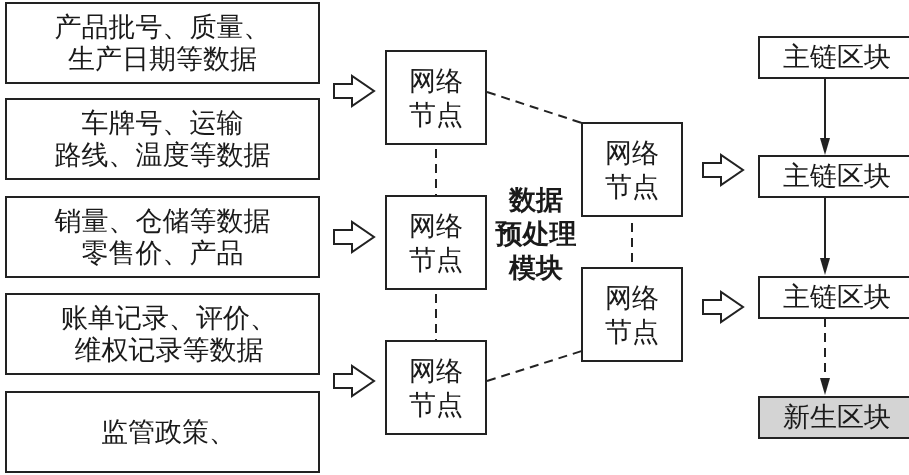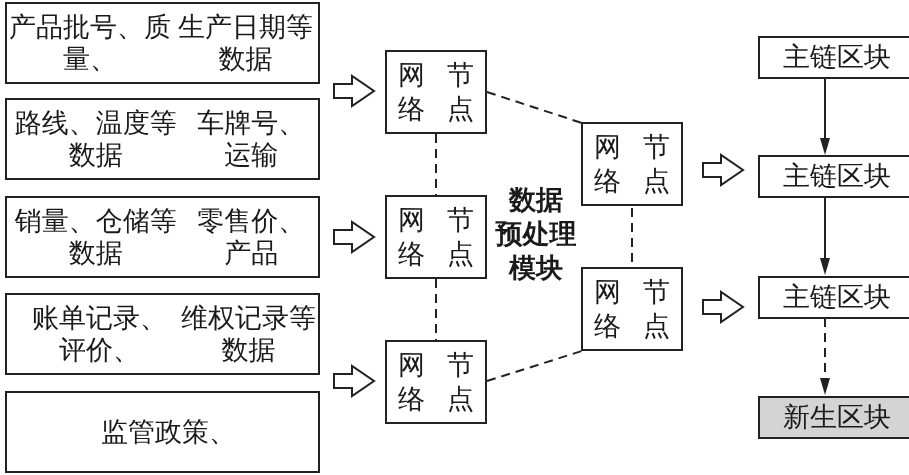--- a/index.html
+++ b/index.html
@@ -1,23 +1,23 @@
 <!DOCTYPE html>
 <html><head>
 <meta charset="utf-8">
 <style>
   html, body { margin: 0; padding: 0; background: #ffffff; }
   body { width: 909px; height: 475px; position: relative; overflow: hidden;
          font-family: "DejaVu Serif", "Liberation Serif", serif; color: #1a1a1a; }
   .box { position: absolute; box-sizing: border-box; border: 2px solid #222;
-         background: #fff; display: flex; 
+         background: #fff; display: flex; flex-direction: column;
          align-items: center; justify-content: center; text-align: center;
          line-height: 1.2; }
   .src { left: 5px; width: 315px; height: 82px; font-size: 27px; }
-  .node { width: 102px; height: 84px; font-size: 27px; line-height: 1.25; }
+  .node { width: 102px; height: 95px; font-size: 27px; line-height: 1.25; }
   .chain { left: 745px; width: 158px; height: 43px; font-size: 27px; margin-left: 13px; }
   .chain.new { background: #d4d4d4; }
   .label { position: absolute; font-size: 27px; text-align: center; line-height: 1.25; font-weight: bold; }
   svg.lines { position: absolute; left: 0; top: 0; width: 909px; height: 475px; }
 </style>
 </head>
 <body>
 
 <svg class="lines" viewBox="0 0 909 475">
   <defs>
@@ -52,22 +52,22 @@
     <path d="M820,258 L830,258 L825,275 Z"></path>
     <path d="M820,378 L830,378 L825,395 Z"></path>
   </g>
 </svg>
 
 <div class="box src" style="top:2px;">
   <span>产品批号、质量、</span>
   <span>生产日期等数据</span>
 </div>
 <div class="box src" style="top:98px;">
+  <span>车牌号、运输</span>
   <span>路线、温度等数据</span>
-  <span>车牌号、运输</span>
 </div>
 <div class="box src" style="top:196px;">
   <span>销量、仓储等数据</span>
   <span>零售价、产品</span>
 </div>
 <div class="box src" style="top:293px;padding-left:13px;">
   <span>账单记录、评价、</span>
   <span>维权记录等数据</span>
 </div>
 <div class="box src" style="top:391px;padding-left:12px;">

